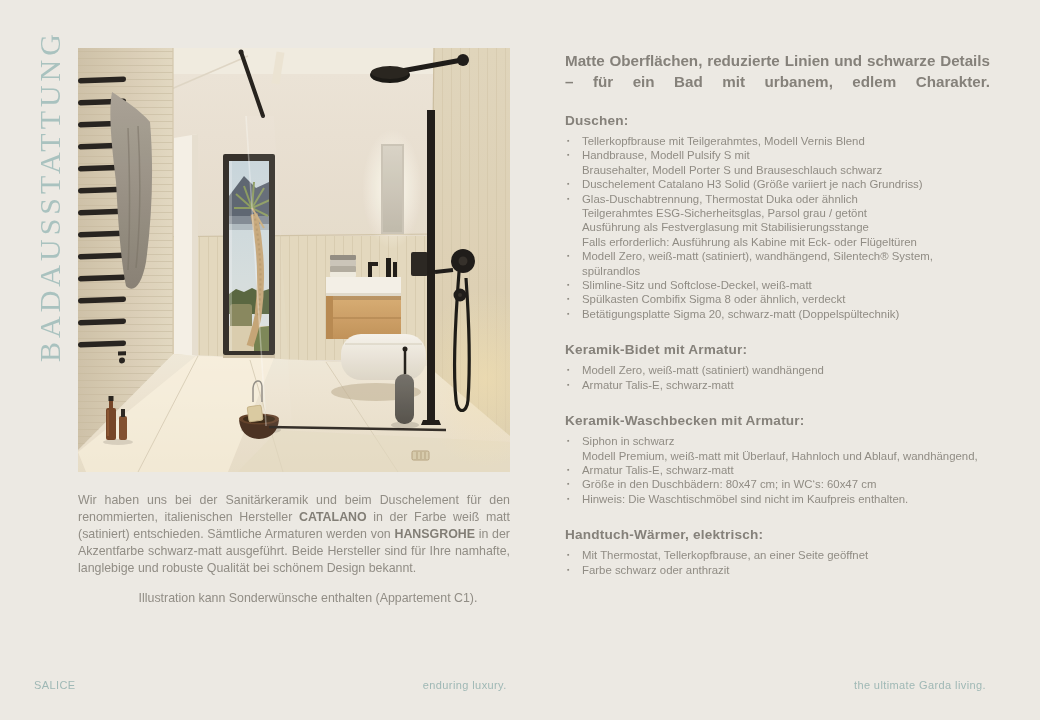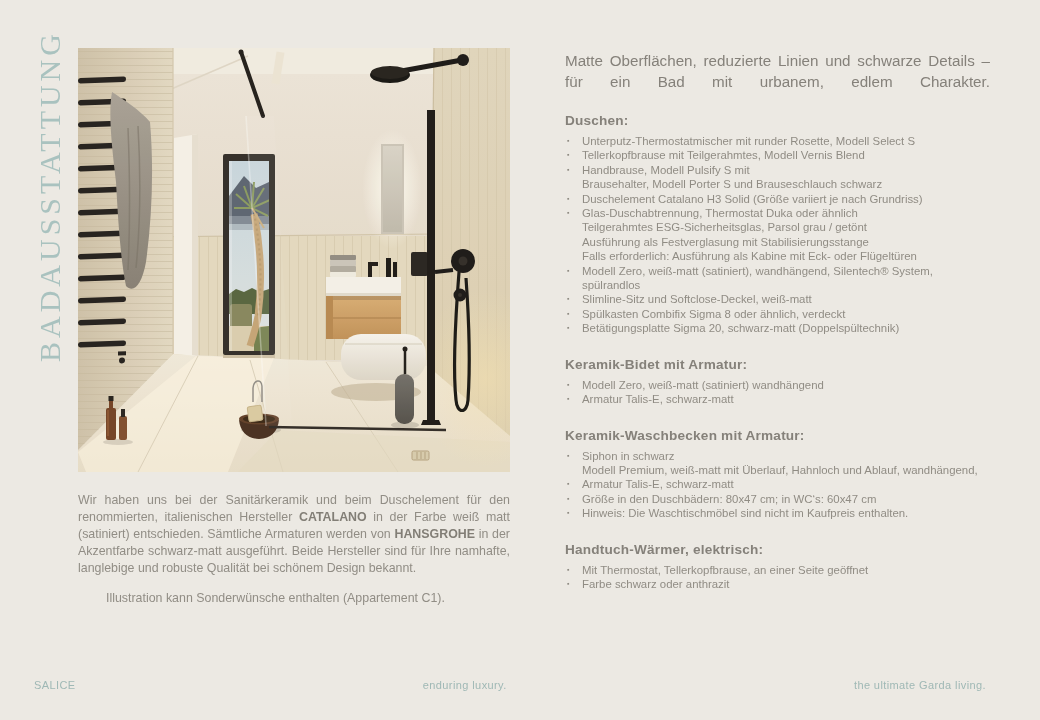--- a/index.html
+++ b/index.html
@@ -27,30 +27,30 @@
   }
   .photo svg{display:block;}
 
   
   .left-text{
     position:absolute;left:78px;top:492px;width:432px;
     color:#918D85;font-size:12.4px;line-height:17px;
   }
   .left-text p{margin:0;text-align:justify;}
   .left-text b{color:#827E76;font-weight:bold;}
-  .left-text .note{margin-top:13px;text-align:left;margin-left:28px;}
+  .left-text .note{margin-top:13px;text-align:center;margin-left:28px;}
 
   
   .right-col{
     position:absolute;left:565px;top:50px;width:425px;
     color:#918D85;
   }
   .headline{
     margin:0 0 16px 0;
-    font-size:15.2px;line-height:21px;font-weight:normal;color:#85817A;
+    font-size:15.2px;line-height:21px;font-weight:bold;color:#85817A;
     text-align:justify;text-align-last:justify;
   }
   .sec-title{
     font-size:13.6px;font-weight:bold;color:#85817A;
     margin:21px 0 6px 0;letter-spacing:.2px;
   }
   ul.bullets{list-style:none;margin:0;padding:0;}
   ul.bullets li{
     position:relative;padding-left:17px;
     font-size:11.4px;line-height:14.4px;color:#908C84;
@@ -336,23 +336,20 @@
     <p class="note">Illustration kann Sonderwünsche enthalten (Appartement C1).</p>
   </div>
 
   <div class="right-col">
     <h1 class="headline">Matte Oberflächen, reduzierte Linien und schwarze Details –  für ein Bad mit urbanem, edlem Charakter.</h1>
     <div>
         <div class="sec">
           <div class="sec-title">Duschen:</div>
           <ul class="bullets">
             <li>
-              <div class="bline">Unterputz-Thermostatmischer mit runder Rosette, Modell Select S</div>
-            </li>
-            <li>
               <div class="bline">Tellerkopfbrause mit Teilgerahmtes, Modell Vernis Blend</div>
             </li>
             <li>
               <div class="bline">Handbrause, Modell Pulsify S mit</div>
               <div class="bline">Brausehalter, Modell Porter S und Brauseschlauch schwarz</div>
             </li>
             <li>
               <div class="bline">Duschelement Catalano H3 Solid  (Größe variiert je nach Grundriss)</div>
             </li>
             <li>

